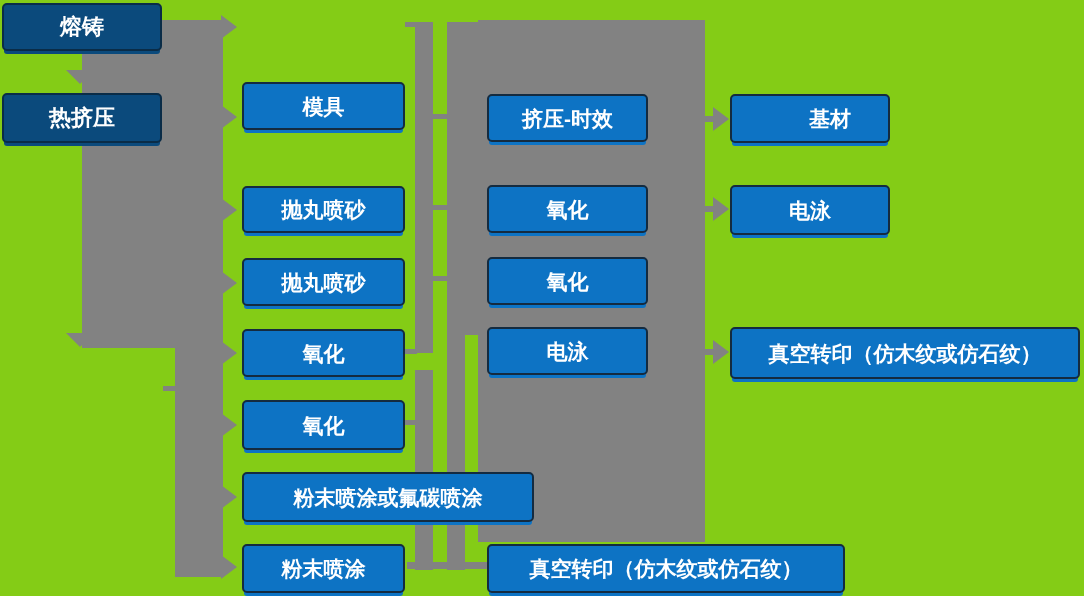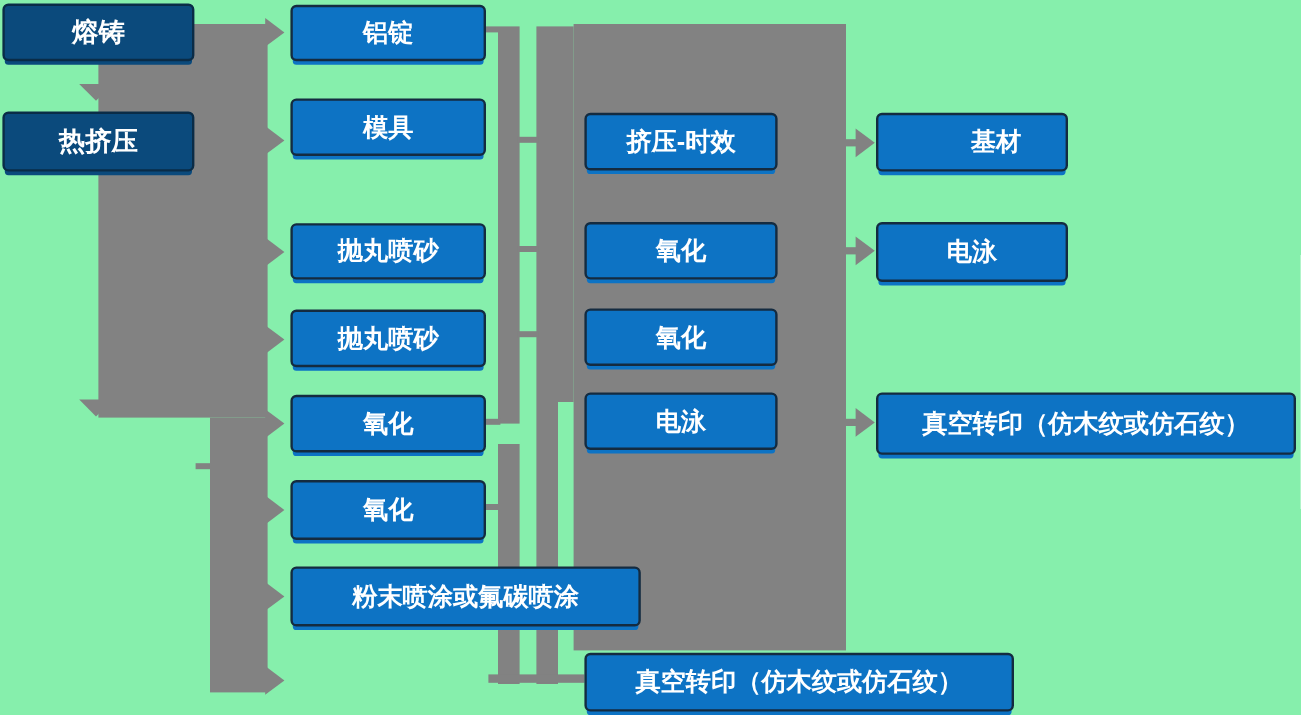--- a/index.html
+++ b/index.html
@@ -1,17 +1,17 @@
 <!DOCTYPE html>
 <html><head>
 <meta charset="utf-8">
 <style>
   html,body{margin:0;padding:0;background:#ffffff;}
   #canvas{
-    position:relative;width:1084px;height:596px;background:#86efac;
+    position:relative;width:1084px;height:596px;background:#84cc16;
     overflow:hidden;font-family:"Liberation Sans","DejaVu Sans",sans-serif;
   }
   .gray{position:absolute;background:#828282;z-index:1;}
   .node{
     position:absolute;display:flex;align-items:center;justify-content:center;
     color:#ffffff;font-weight:bold;font-size:21px;line-height:1;
     border-radius:5px;box-sizing:border-box;z-index:3;white-space:nowrap;
   }
   .dark{background:#0b4a7c;border:2px solid #0a2c47;box-shadow:0 5px 0 -2px #0b4a7c;font-size:22px;}
   .blue{background:#0d73c4;border:2px solid #142b40;box-shadow:0 5px 0 -2px #0d73c4;}
@@ -63,27 +63,27 @@
   <div class="gray" style="left:705px;top:116px;width:9px;height:6px;"></div>
   <div class="arrow-right" style="left:713px;top:107px;"></div>
   <div class="gray" style="left:705px;top:206px;width:9px;height:6px;"></div>
   <div class="arrow-right" style="left:713px;top:197px;"></div>
   <div class="gray" style="left:705px;top:349px;width:9px;height:6px;"></div>
   <div class="arrow-right" style="left:713px;top:340px;"></div>
 
   <div class="node dark" style="left:2px;top:3px;width:160px;height:48px;">熔铸</div>
   <div class="node dark" style="left:2px;top:93px;width:160px;height:50px;">热挤压</div>
 
-  <div class="node blue" style="left:242px;top:4px;width:163px;height:47px;">铝锭</div>
   <div class="node blue" style="left:242px;top:82px;width:163px;height:48px;text-align:center;">模具</div>
   <div class="node blue" style="left:242px;top:186px;width:163px;height:47px;">抛丸喷砂</div>
   <div class="node blue" style="left:242px;top:258px;width:163px;height:48px;">抛丸喷砂</div>
   <div class="node blue" style="left:242px;top:329px;width:163px;height:48px;">氧化</div>
   <div class="node blue" style="left:242px;top:400px;width:163px;height:50px;">氧化</div>
   <div class="node blue" style="left:242px;top:472px;width:292px;height:50px;">粉末喷涂或氟碳喷涂</div>
+  <div class="node blue" style="left:242px;top:544px;width:163px;height:49px;">粉末喷涂</div>
 
   <div class="node blue" style="left:487px;top:94px;width:161px;height:48px;">挤压-时效</div>
   <div class="node blue" style="left:487px;top:185px;width:161px;height:48px;">氧化</div>
   <div class="node blue" style="left:487px;top:257px;width:161px;height:48px;">氧化</div>
   <div class="node blue" style="left:487px;top:327px;width:161px;height:48px;">电泳</div>
   <div class="node blue" style="left:487px;top:544px;width:358px;height:49px;">真空转印（仿木纹或仿石纹）</div>
 
   <div class="node blue" style="left:730px;top:94px;width:160px;height:49px;padding-left:40px;">基材</div>
   <div class="node blue" style="left:730px;top:185px;width:160px;height:50px;">电泳</div>
   <div class="node blue" style="left:730px;top:327px;width:350px;height:52px;">真空转印（仿木纹或仿石纹）</div>

